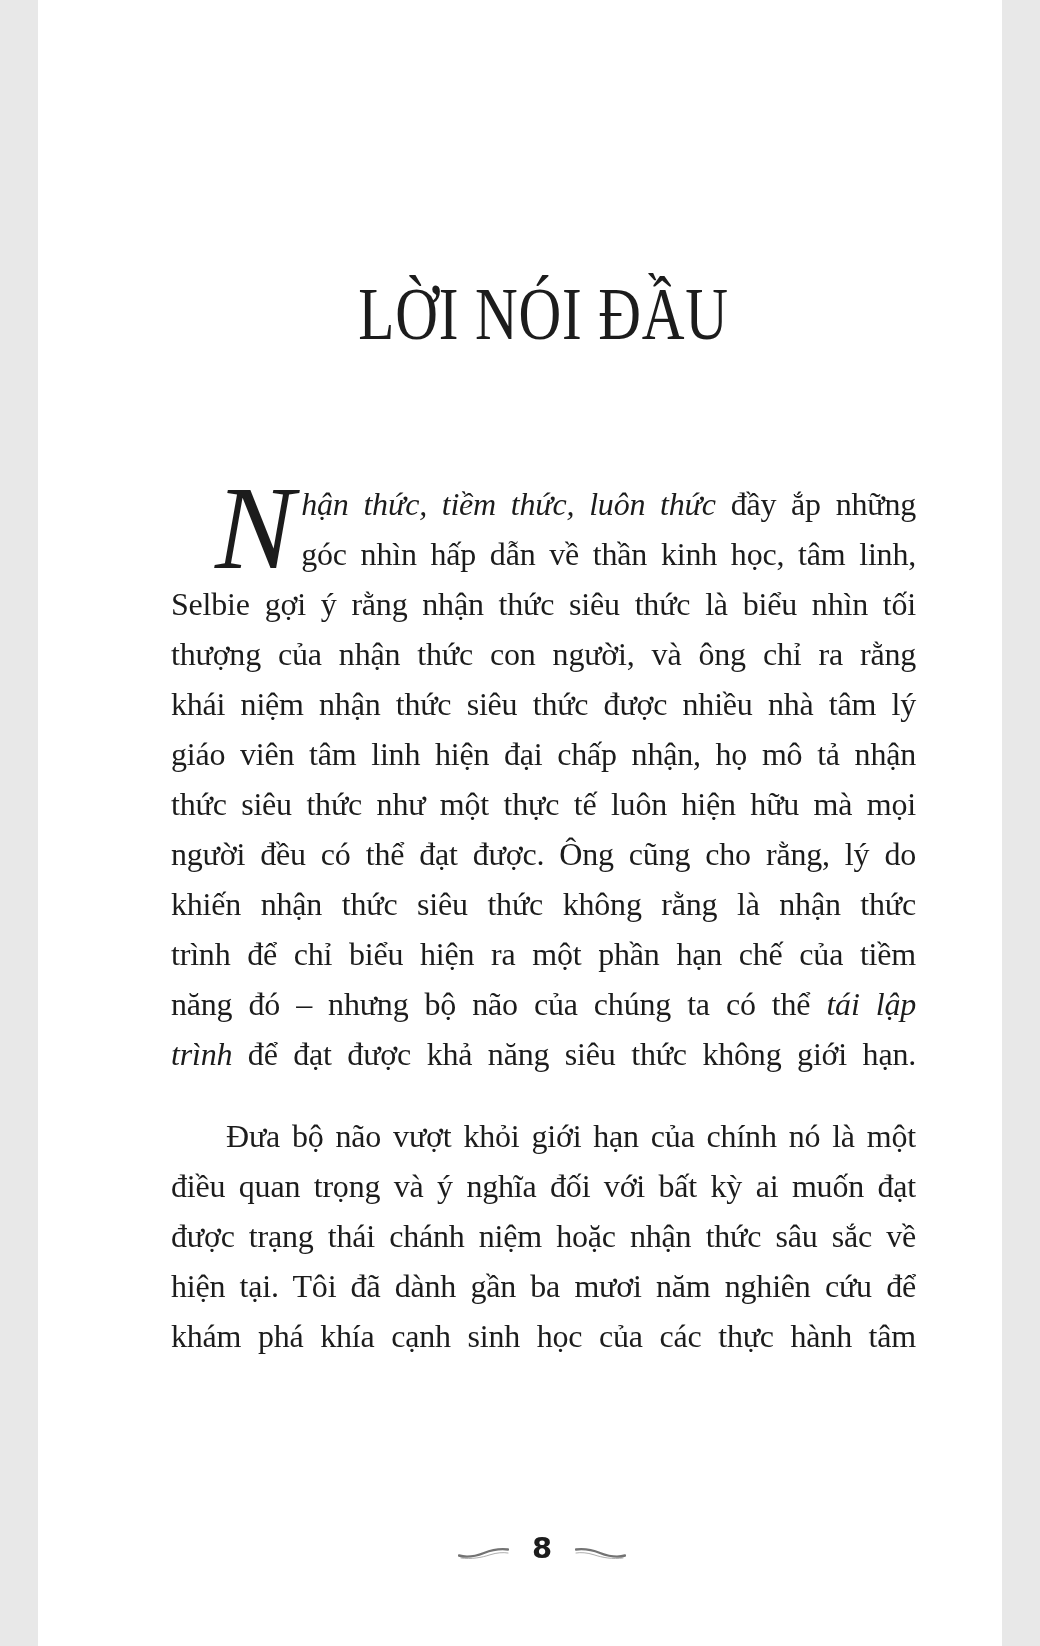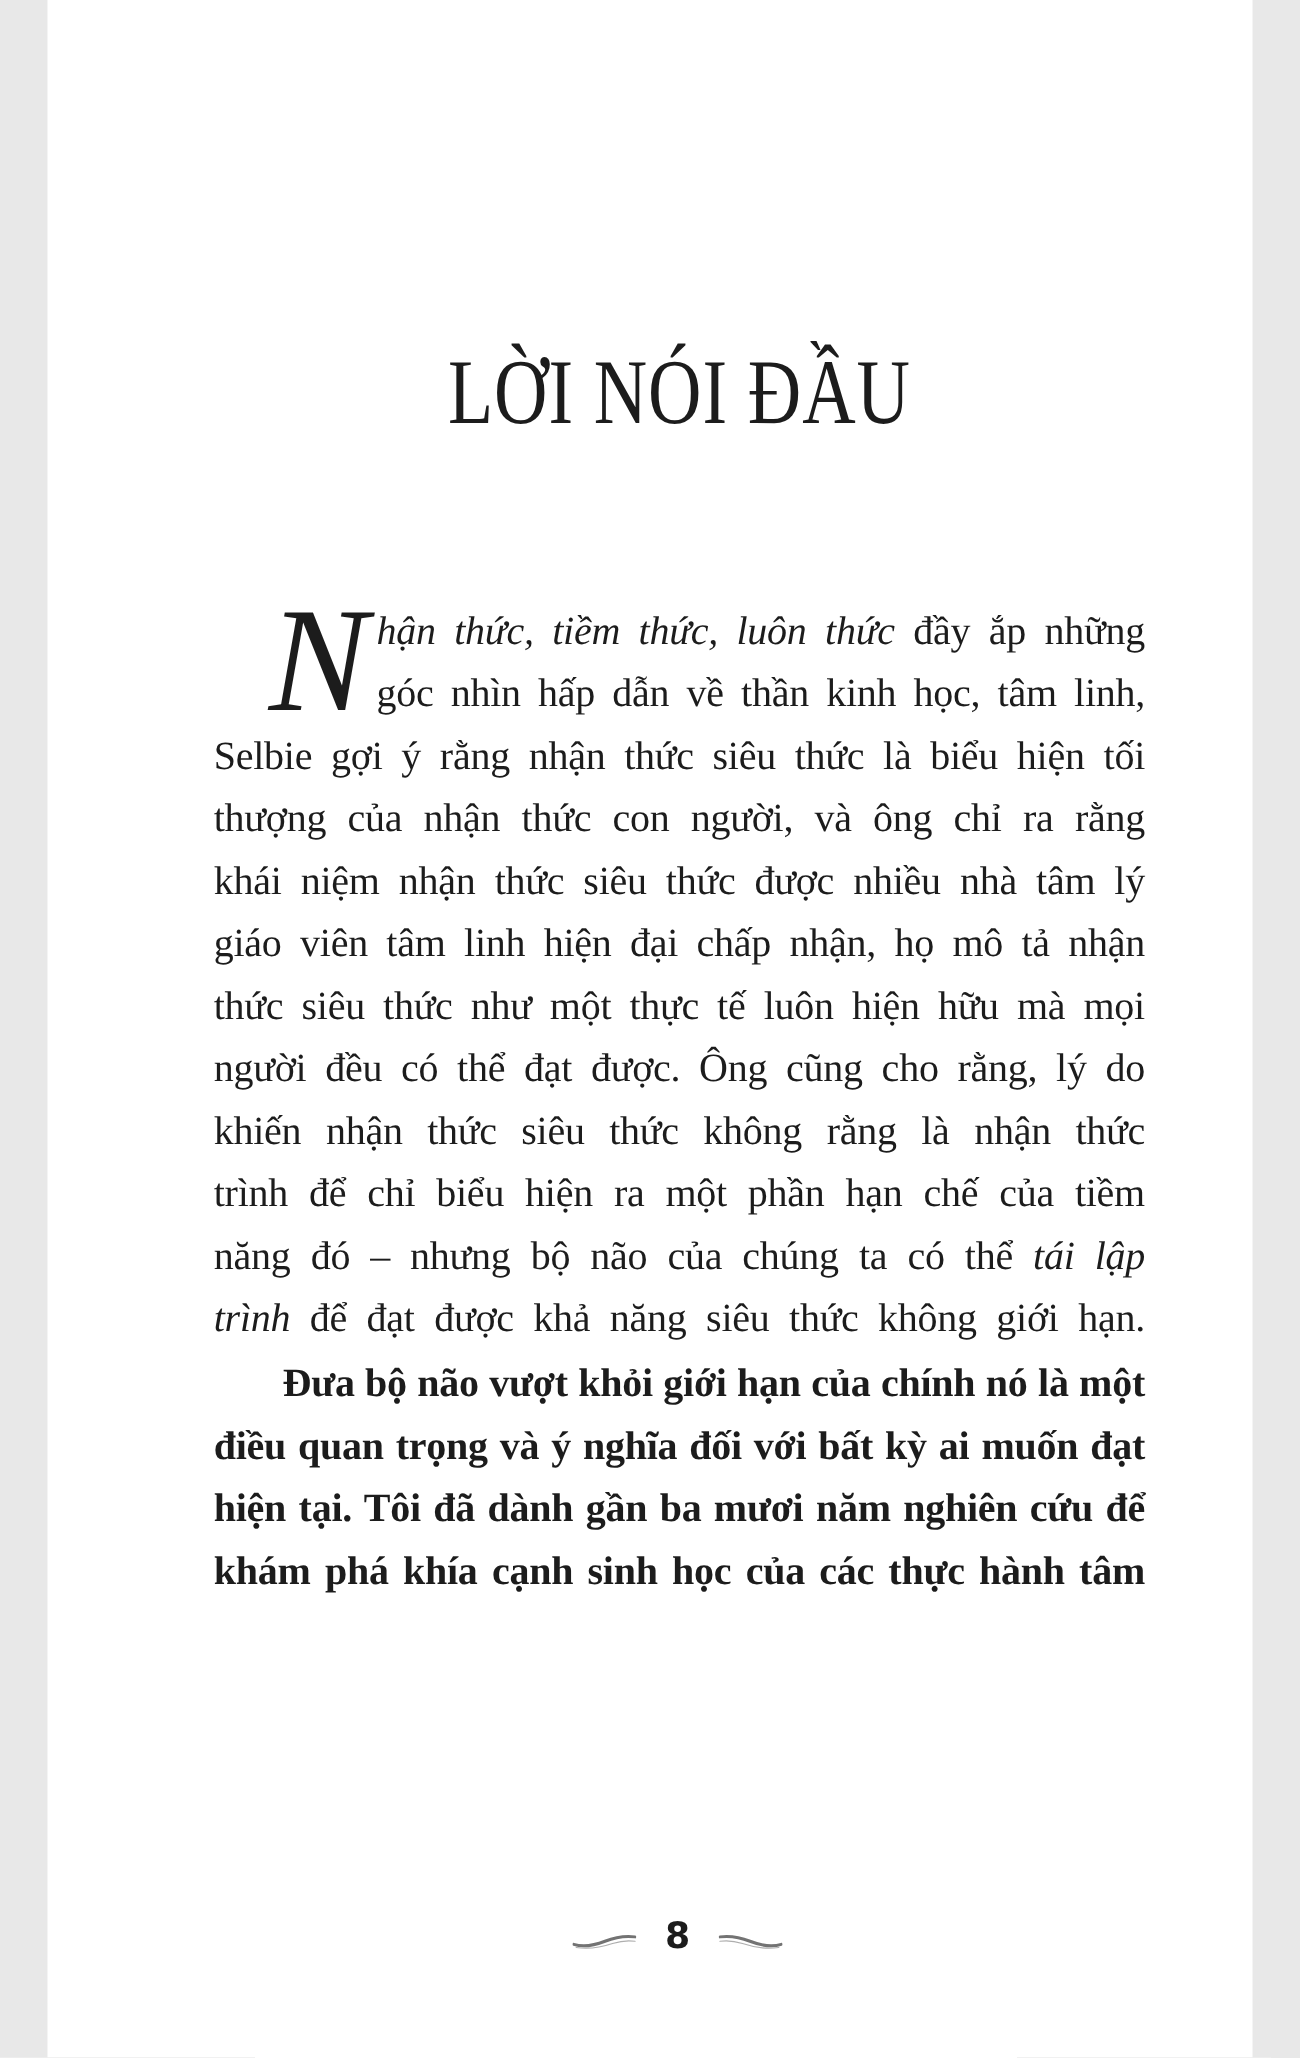--- a/index.html
+++ b/index.html
@@ -43,21 +43,21 @@
     position: absolute;
     top: 479px;
     left: 133px;
     width: 745px;
     font-size: 32px;
     line-height: 50px;
     letter-spacing: -0.2px;
     word-spacing: -1px;
   }
   .para { margin: 0; padding: 0; }
-  .para2 { margin-top: 2px; font-weight: bold; }
+  .para2 { margin-top: 32px; }
   .line {
     text-align: justify;
     text-align-last: justify;
     height: 50px;
   }
   .para2 .line:first-child { text-indent: 55px; }
   .em { font-style: italic; }
   .rm { font-style: normal; }
   .dropcap {
     float: left;
@@ -93,34 +93,35 @@
 
 <div class="page">
 
   <h1 class="title"><span class="title-inner">LỜI NÓI ĐẦU</span></h1>
 
   <div class="body-text">
     <div class="para para1">
       <span class="dropcap">N</span>
     <div class="line"><span class="em">hận thức, tiềm thức, luôn thức</span><span class="rm"> đầy ắp những</span></div>
         <div class="line"><span class="rm">góc nhìn hấp dẫn về thần kinh học, tâm linh,</span></div>
-        <div class="line"><span class="rm">Selbie gợi ý rằng nhận thức siêu thức là biểu hiện tối</span></div>
+        <div class="line"><span class="rm">Selbie gợi ý rằng nhận thức siêu thức là biểu nhìn tối</span></div>
         <div class="line"><span class="rm">thượng của nhận thức con người, và ông chỉ ra rằng</span></div>
         <div class="line"><span class="rm">khái niệm nhận thức siêu thức được nhiều nhà tâm lý</span></div>
         <div class="line"><span class="rm">giáo viên tâm linh hiện đại chấp nhận, họ mô tả nhận</span></div>
         <div class="line"><span class="rm">thức siêu thức như một thực tế luôn hiện hữu mà mọi</span></div>
         <div class="line"><span class="rm">người đều có thể đạt được. Ông cũng cho rằng, lý do</span></div>
         <div class="line"><span class="rm">khiến nhận thức siêu thức không rằng là nhận thức</span></div>
         <div class="line"><span class="rm">trình để chỉ biểu hiện ra một phần hạn chế của tiềm</span></div>
         <div class="line"><span class="rm">năng đó – nhưng bộ não của chúng ta có thể </span><span class="em">tái lập</span></div>
         <div class="line"><span class="em">trình</span><span class="rm"> để đạt được khả năng siêu thức không giới hạn.</span></div>
       </div>
     <div class="para para2">
         <div class="line"><span class="rm">Đưa bộ não vượt khỏi giới hạn của chính nó là một</span></div>
         <div class="line"><span class="rm">điều quan trọng và ý nghĩa đối với bất kỳ ai muốn đạt</span></div>
+        <div class="line"><span class="rm">được trạng thái chánh niệm hoặc nhận thức sâu sắc về</span></div>
         <div class="line"><span class="rm">hiện tại. Tôi đã dành gần ba mươi năm nghiên cứu để</span></div>
         <div class="line"><span class="rm">khám phá khía cạnh sinh học của các thực hành tâm</span></div>
       </div>
   </div>
 
   <div class="footer">
     <svg class="flourish left" width="51" height="15" viewBox="0 0 51 15" aria-hidden="true">
       <path d="M1 9.5 C9 12, 17 10.5, 26 7 C34 3.8, 42 2.5, 50 3.5" fill="none" stroke="var(--flourish-dark)" stroke-width="2.4" stroke-linecap="round" opacity="0.85"></path>
       <path d="M3 12 C13 13.5, 24 11.5, 32 8.8 C39 6.6, 45 6.2, 50 7" fill="none" stroke="var(--flourish-light)" stroke-width="1" stroke-linecap="round" opacity="0.8"></path>
     </svg>

